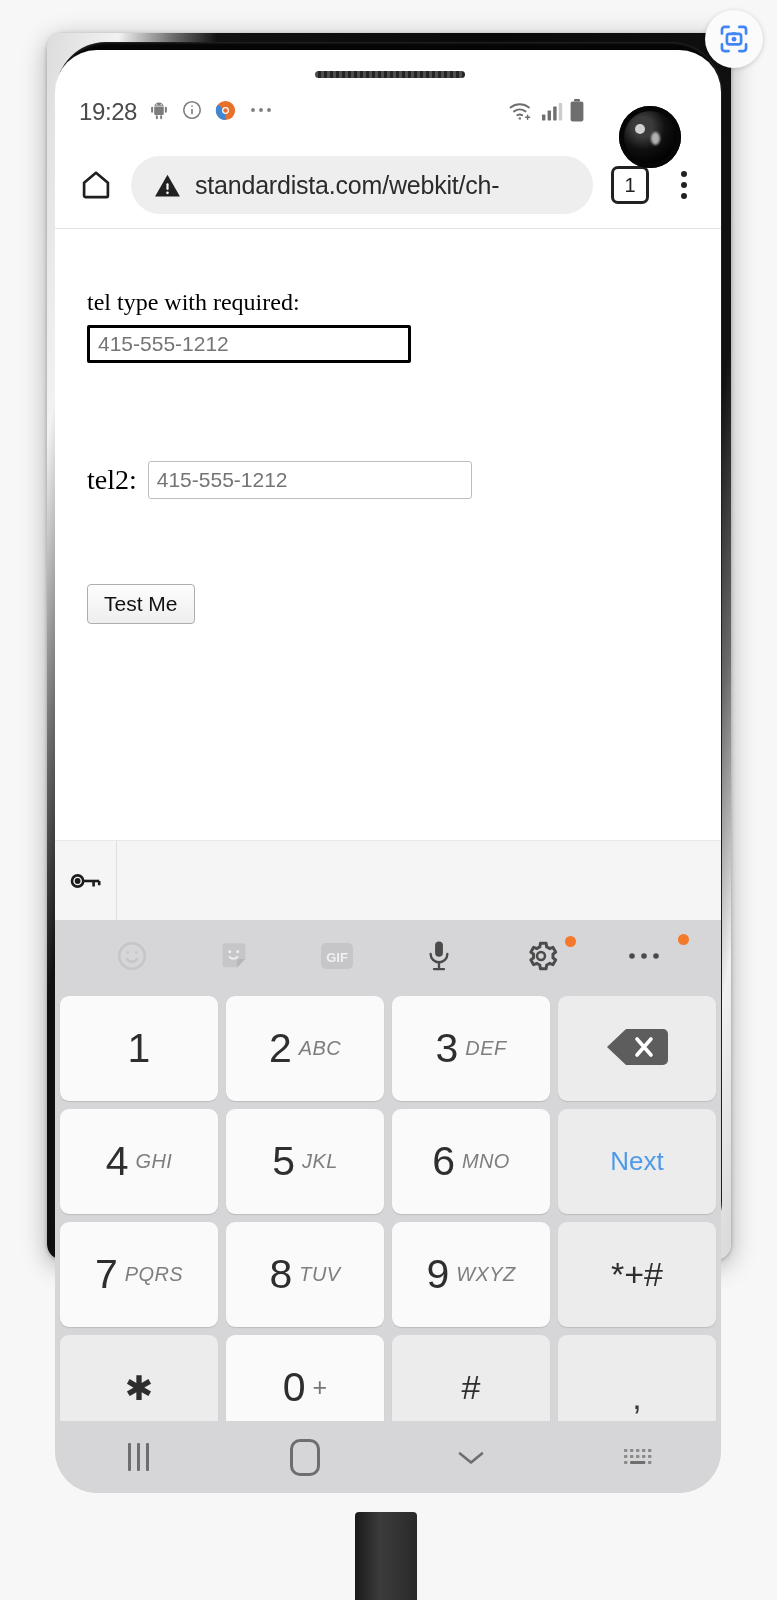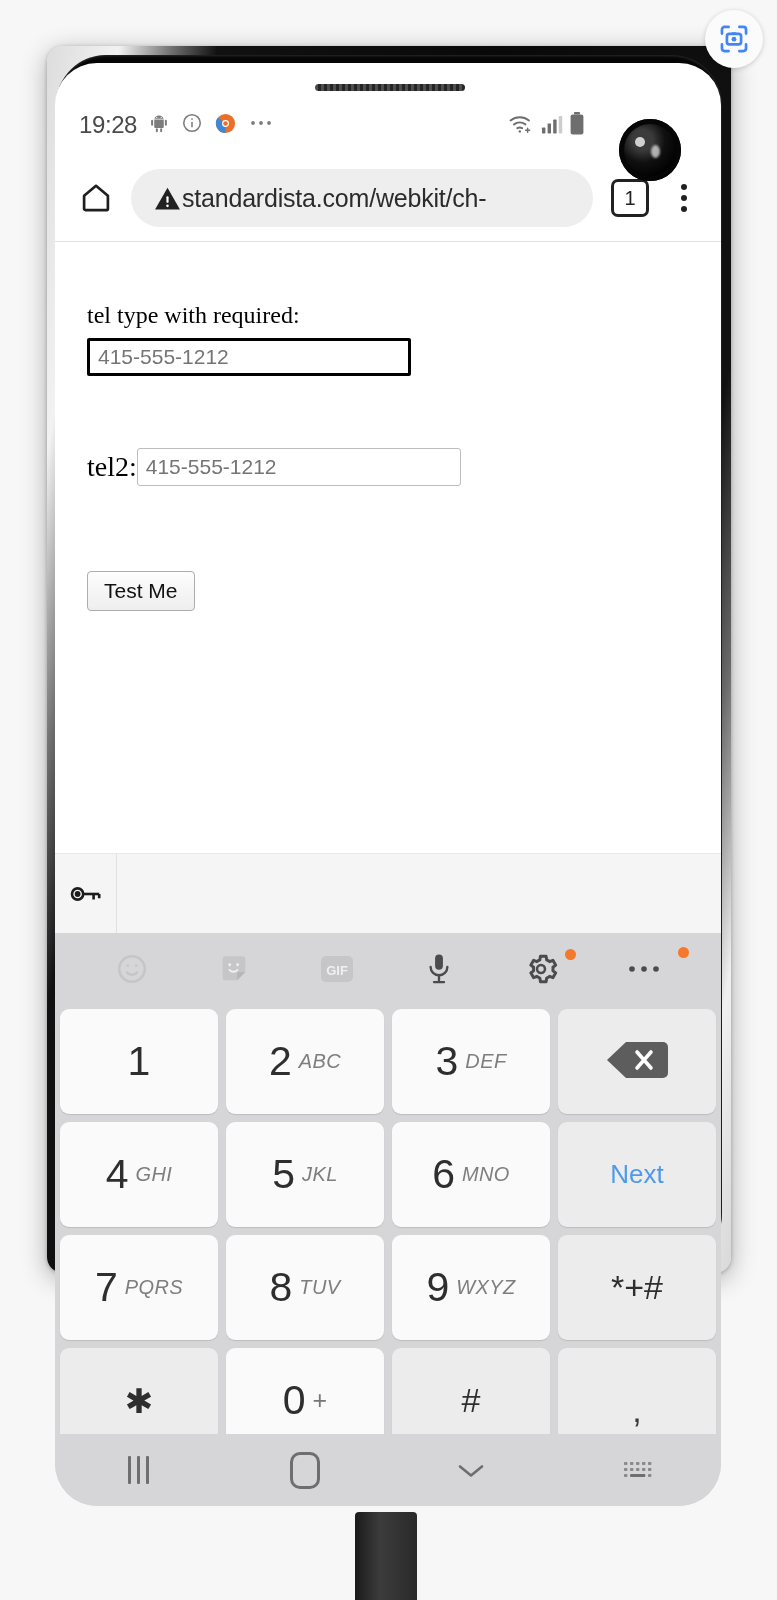--- a/index.html
+++ b/index.html
@@ -6,21 +6,21 @@
   html, body {
     width: 777px; height: 1600px;
     background: #f7f7f7;
     font-family: "Liberation Sans", sans-serif;
     overflow: hidden;
   }
 
   
   #phone-frame {
     position: absolute;
-    left: 47px; top: 46px;
+    left: 47px; top: 33px;
     width: 684px; height: 1227px;
     border-radius: 16px;
     background: linear-gradient(100deg,#dcdcdc 0%,#f2f2f2 8%,#6e6e6e 14%,#111 19%,#090909 50%,#111 82%,#6a6a6a 88%,#f0f0f0 94%,#d8d8d8 100%);
     box-shadow: 0 6px 26px rgba(0,0,0,.30), 0 1px 4px rgba(0,0,0,.25);
   }
   #phone-inner-bezel {
     position: absolute;
     left: 9px; top: 9px; right: 9px; bottom: 9px;
     border-radius: 50px;
     background: #050505;
@@ -107,21 +107,21 @@
     position: absolute; left: 0; top: 92px;
     width: 100%; height: 86px;
     display: flex; align-items: center;
     padding: 0 18px; gap: 12px;
     background: #fff;
   }
   #home-button { width: 46px; height: 46px; display:flex; align-items:center; justify-content:center; }
   #url-bar {
     flex: 1; height: 58px;
     background: #eeeeee; border-radius: 29px;
-    display: flex; align-items: center; 
+    display: flex; align-items: center; gap: 13px;
     padding: 0 22px; overflow: hidden;
   }
   #url-text {
     font-size: 25px; color: #2b2b2b;
     white-space: nowrap; overflow: hidden;
     letter-spacing: -.2px;
   }
   #tab-counter {
     width: 38px; height: 38px;
     border: 3px solid #212121; border-radius: 7px;
@@ -148,22 +148,22 @@
   #tel-input-1 {
     display:block; margin-top: 9px;
     width: 324px; height: 38px;
     border: 3px solid #000; border-radius: 2px;
     background:#fff; padding: 0 8px;
     font-family: "Liberation Sans", sans-serif;
     font-size: 21px; color: #8a8a8a;
     outline: none;
   }
   #tel-row-2 {
-    margin-top: 72px;
-    display:flex; align-items:center; 
+    margin-top: 98px;
+    display:flex; align-items:center; gap: 11px;
   }
   #tel-label-2 { font-size: 28px; color:#000; }
   #tel-input-2 {
     width: 324px; height: 38px;
     border: 1px solid #bdbdbd; border-radius: 3px;
     background:#fff; padding: 0 8px;
     font-family: "Liberation Sans", sans-serif;
     font-size: 21px; color: #9a9a9a;
     outline:none;
   }

